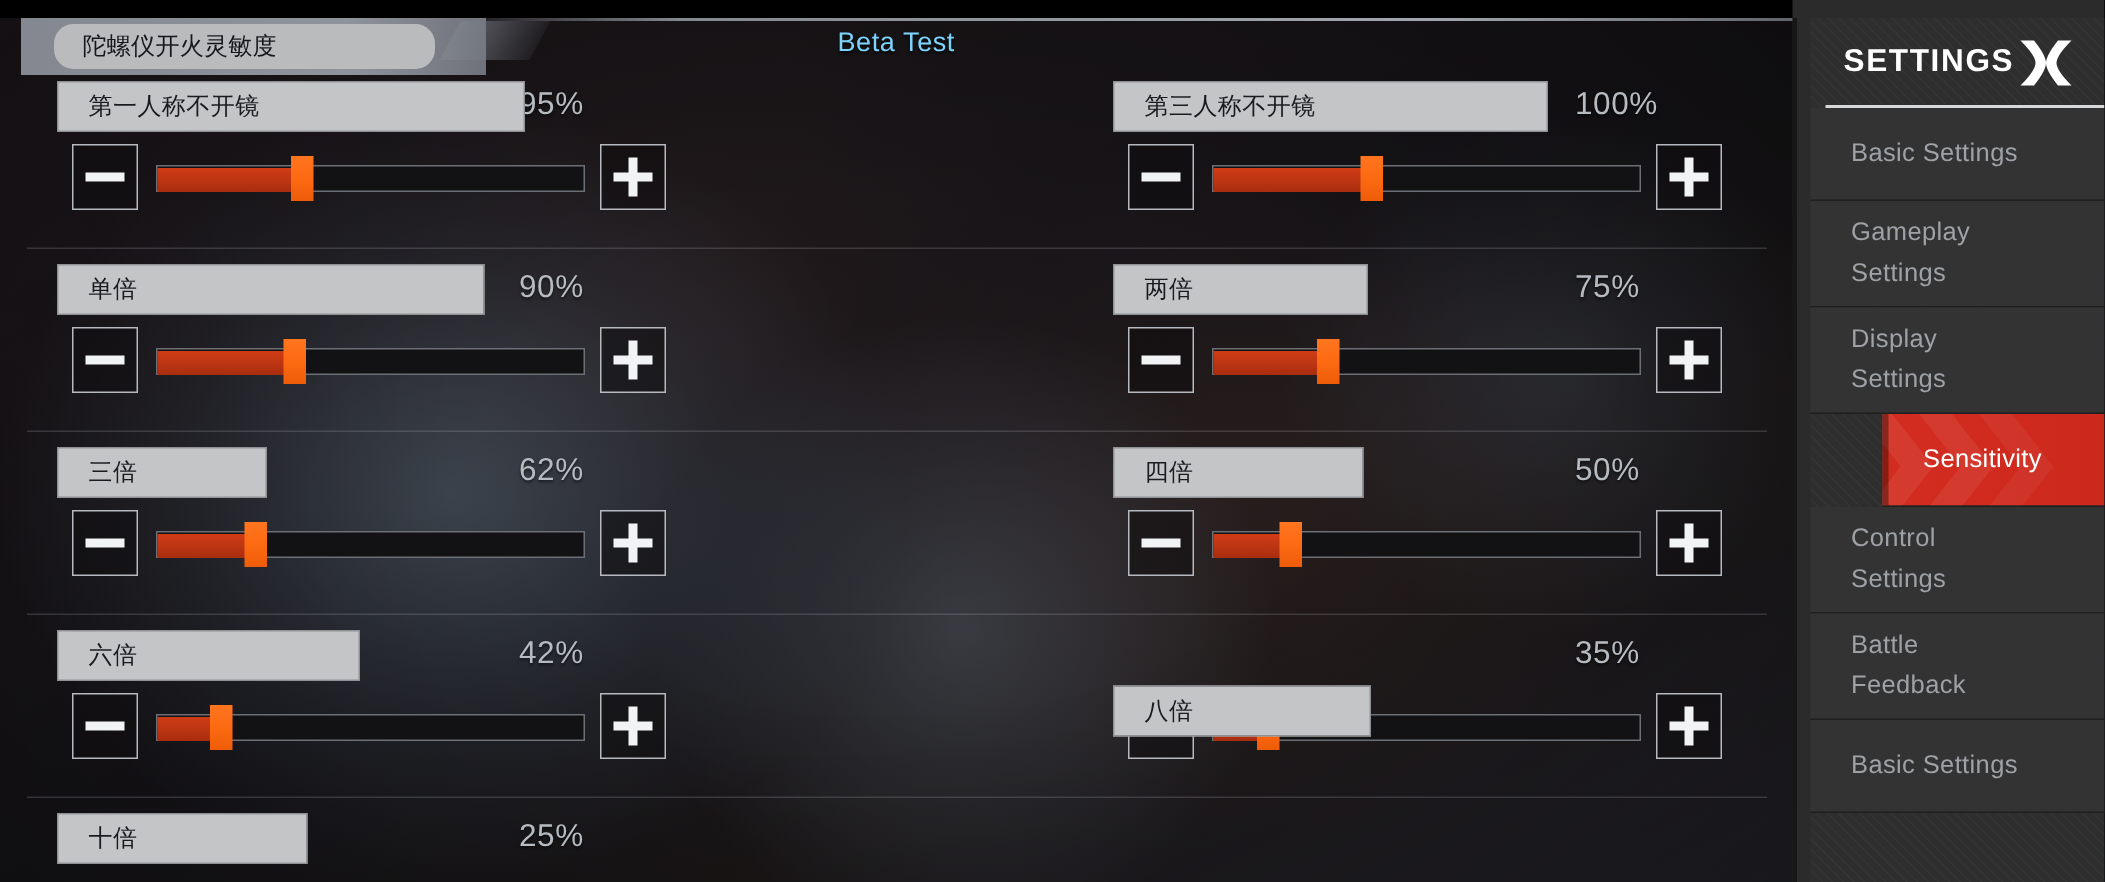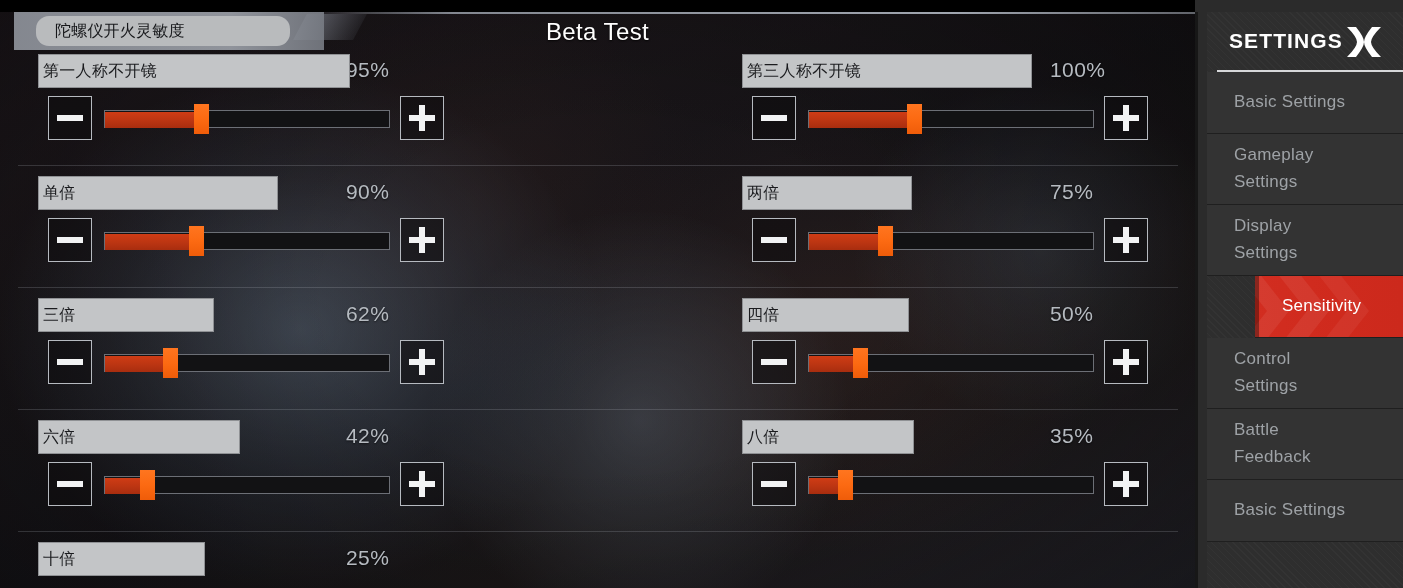--- a/index.html
+++ b/index.html
@@ -98,22 +98,22 @@
     transform: skewX(-28deg);
     z-index: 21;
   }
 
   
   .beta-title {
     position: absolute;
     left: 0; top: 18px;
     width: 1195px;
     text-align: center;
-    font-size: 24px;
-    color: #ffffff;
+    font-size: 18px;
+    color: #7dd3fc;
     letter-spacing: 0.4px;
     z-index: 26;
     text-shadow: 0 1px 2px rgba(0,0,0,0.8);
   }
 
   
   .settings-area {
     position: absolute;
     left: 0; top: 44px;
     width: 1195px; height: 544px;
@@ -151,21 +151,21 @@
     width: 430px;
   }
   .label-box {
     position: absolute;
     left: 0; top: 0;
     height: 34px;
     background: #c3c5c7;
     border: 1px solid #8f9194;
     display: flex;
     align-items: center;
-    padding-left: 4px;
+    padding-left: 20px;
     z-index: 3;
   }
   .label-box span {
     font-size: 16px;
     color: #1a1b1e;
     white-space: nowrap;
     letter-spacing: 0.3px;
   }
   .pct {
     position: absolute;
@@ -398,21 +398,21 @@
               <div class="bar-h"></div>
               <div class="bar-v"></div>
             </div>
           </div>
         </div>
       </div>
       <div class="srow">
         <div class="cell left">
           <div class="labelrow">
             <div class="pct">90%</div>
-            <div class="label-box" style="width: 240px;">
+            <div class="label-box" style="width: 285px;">
               <span>单倍</span>
             </div>
           </div>
           <div class="ctrlrow">
             <div class="sqbtn minus">
               <div class="bar-h"></div>
             </div>
             <div class="track-wrap">
               <div class="track">
                 <div class="track-fill" style="width: 31%;"></div>
@@ -446,21 +446,21 @@
               <div class="bar-h"></div>
               <div class="bar-v"></div>
             </div>
           </div>
         </div>
       </div>
       <div class="srow">
         <div class="cell left">
           <div class="labelrow">
             <div class="pct">62%</div>
-            <div class="label-box" style="width: 176px;">
+            <div class="label-box" style="width: 140px;">
               <span>三倍</span>
             </div>
           </div>
           <div class="ctrlrow">
             <div class="sqbtn minus">
               <div class="bar-h"></div>
             </div>
             <div class="track-wrap">
               <div class="track">
                 <div class="track-fill" style="width: 22%;"></div>
@@ -517,21 +517,21 @@
             </div>
             <div class="sqbtn plus">
               <div class="bar-h"></div>
               <div class="bar-v"></div>
             </div>
           </div>
         </div>
         <div class="cell right">
           <div class="labelrow">
             <div class="pct">35%</div>
-            <div class="label-box" style="width: 172px;">
+            <div class="label-box" style="width: 172px; margin-top: 37px;">
               <span>八倍</span>
             </div>
           </div>
           <div class="ctrlrow">
             <div class="sqbtn minus">
               <div class="bar-h"></div>
             </div>
             <div class="track-wrap">
               <div class="track">
                 <div class="track-fill" style="width: 12%;"></div>

